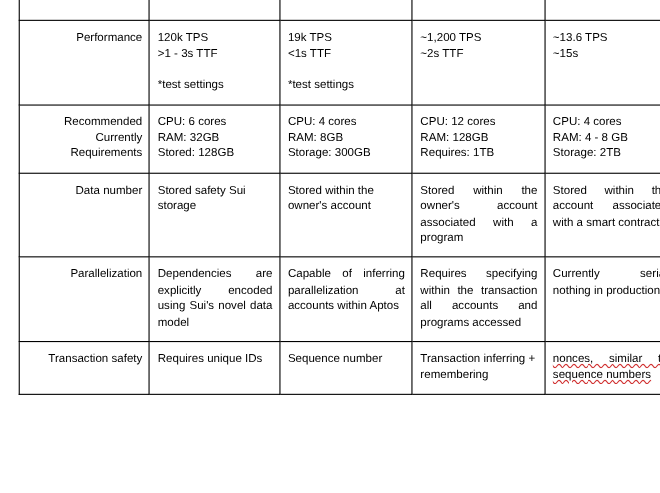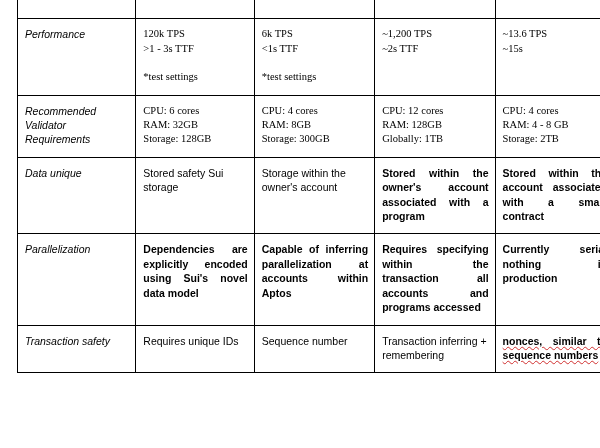--- a/index.html
+++ b/index.html
@@ -35,28 +35,27 @@
   table.cmp td {
     border: 1px solid #000000;
     vertical-align: top;
     padding: 8px 6px 10px 7px;
     font-size: 10.5px;
     line-height: 14.4px;
     font-family: "Liberation Sans", sans-serif;
     word-wrap: break-word;
   }
   td.label {
-    font-style: italic;
+    text-align: right;
   }
   td.just {
     text-align: justify;
     text-align-last: left;
-    font-weight: bold;
   }
-  .ln { display: block; font-family: Liberation Serif, serif; }
+  .ln { display: block; }
   .gap { display: block; height: 14px; }
   
   tr.cut td {
     border-top: none;
     padding-top: 0;
     height: 6px;
   }
   tr.cut td .ln { visibility: hidden; }
   
   .misspell {
@@ -100,66 +99,66 @@
 
       <tr>
         <td class="label">Performance</td>
         <td>
           <span class="ln">120k TPS</span>
           <span class="ln">&gt;1 - 3s TTF</span>
           <span class="gap"></span>
           <span class="ln">*test settings</span>
         </td>
         <td>
-          <span class="ln">6k TPS</span>
+          <span class="ln">19k TPS</span>
           <span class="ln">&lt;1s TTF</span>
           <span class="gap"></span>
           <span class="ln">*test settings</span>
         </td>
         <td>
           <span class="ln">~1,200 TPS</span>
           <span class="ln">~2s TTF</span>
         </td>
         <td>
           <span class="ln">~13.6 TPS</span>
           <span class="ln">~15s</span>
         </td>
       </tr>
 
       <tr>
-        <td class="label">Recommended Validator Requirements</td>
+        <td class="label">Recommended Currently Requirements</td>
         <td>
           <span class="ln">CPU: 6 cores</span>
           <span class="ln">RAM: 32GB</span>
-          <span class="ln">Storage: 128GB</span>
+          <span class="ln">Stored: 128GB</span>
         </td>
         <td>
           <span class="ln">CPU: 4 cores</span>
           <span class="ln">RAM: 8GB</span>
           <span class="ln">Storage: 300GB</span>
         </td>
         <td>
           <span class="ln">CPU: 12 cores</span>
           <span class="ln">RAM: 128GB</span>
-          <span class="ln">Globally: 1TB</span>
+          <span class="ln">Requires: 1TB</span>
         </td>
         <td>
           <span class="ln">CPU: 4 cores</span>
           <span class="ln">RAM: 4 - 8 GB</span>
           <span class="ln">Storage: 2TB</span>
         </td>
       </tr>
 
       <tr>
-        <td class="label">Data unique</td>
+        <td class="label">Data number</td>
         <td>
           <span>Stored safety Sui storage</span>
         </td>
         <td>
-          <span>Storage within the owner's account</span>
+          <span>Stored within the owner's account</span>
         </td>
         <td class="just">
           <span>Stored within the owner's account associated with a program</span>
         </td>
         <td class="just">
           <span>Stored within the account associated with a smart contract</span>
         </td>
       </tr>
 
       <tr>

